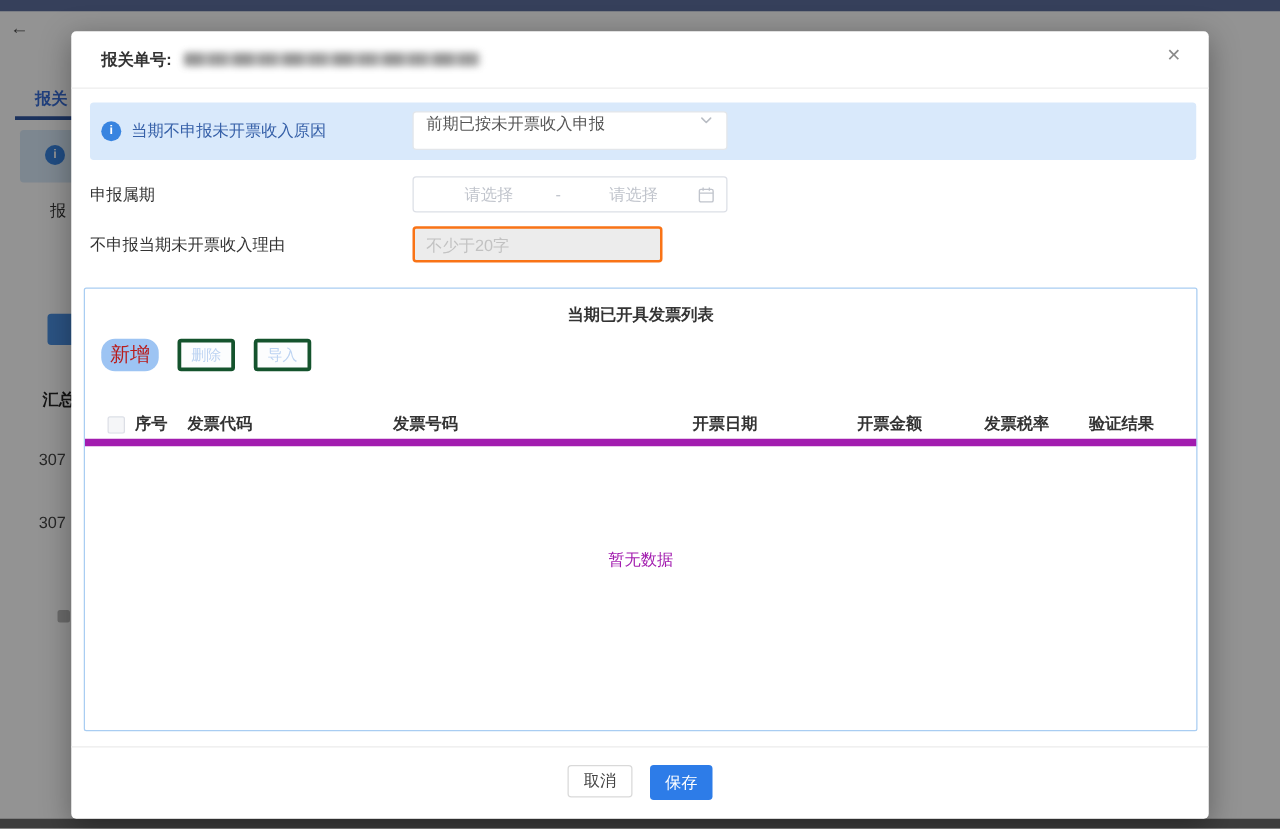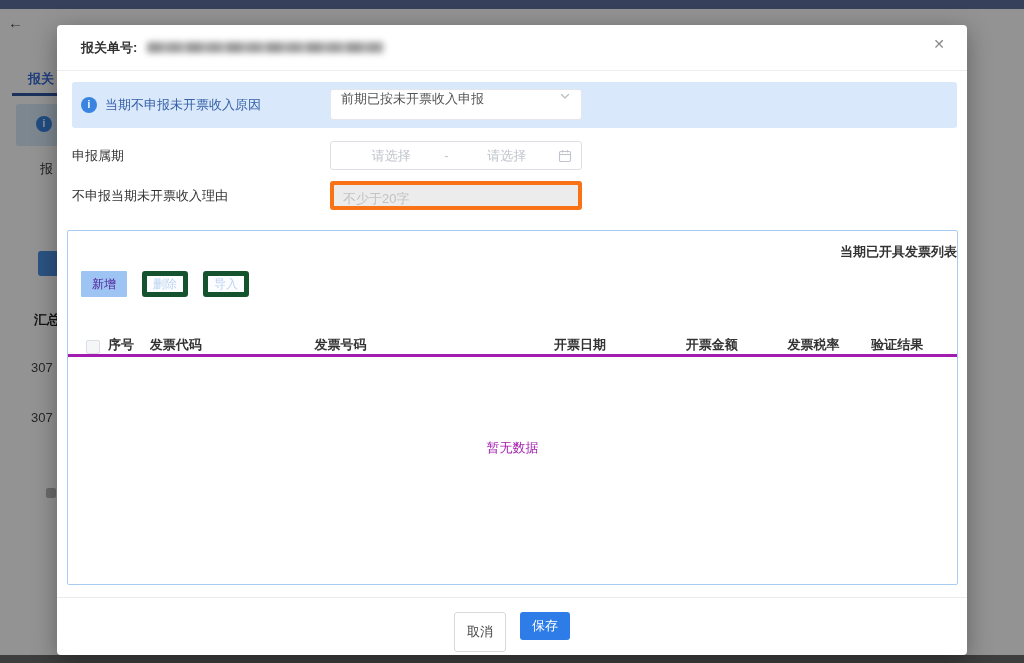--- a/index.html
+++ b/index.html
@@ -45,40 +45,40 @@
 
   
   .f-label { position:absolute; left:15px; width:238px; font-size:13px; color:#333; line-height:29px; white-space:nowrap; }
   .lbl-period { top:116px; }
   .lbl-reason { top:156px; }
   .date-input { position:absolute; left:273px; top:116px; width:252px; height:29px; border:1px solid #dcdfe6; border-radius:3px; background:#fff; display:flex; align-items:center; padding:0 9px; cursor:pointer; }
   .date-input .ph { font-size:13px; color:#c0c4cc; white-space:nowrap;text-align:center; }
   .date-input .ph.start { flex:1; }
   .date-input .ph.end { flex:1; padding-left:5px; }
   .date-input .sep { font-size:13px; color:#c0c4cc; margin:0 2px; }
-  .reason-input { position:absolute; left:273px; top:156px; width:252px; height:29px; background:#ececec; border:4px solid #f97316; border-radius:3px; line-height:27px; padding:0 9px; font-size:13px; color:#c2c2c2; cursor:not-allowed; white-space:nowrap; overflow:hidden; }
+  .reason-input { position:absolute; left:273px; top:156px; width:200px; height:29px; background:#ececec; border:2px solid #f97316; border-radius:3px; line-height:27px; padding:0 9px; font-size:13px; color:#c2c2c2; cursor:not-allowed; white-space:nowrap; overflow:hidden; }
 
   
   .panel { position:absolute; left:10px; top:205px; width:891px; height:355px; border:1px solid #a9cdf2; border-radius:2px; background:#fff; }
-  .panel-title { text-align:right; margin-top:12px; font-size:13px; font-weight:600; color:#333; }
+  .panel-title { text-align:center; margin-top:12px; font-size:13px; font-weight:600; color:#333; }
   .panel-btns { position:absolute; left:13px; top:40px; display:flex; gap:15px; }
-  .btn-add { width:46px; height:26px; background:#9dc4f3; color:#4c1d95; border:none; border-radius:1px; font-size:12px; cursor:pointer; font-family:inherit; }
-  .btn-ghost { width:46px; height:26px; background:#fcfdfe; color:#bcd3f2; border:5px solid #14532d; border-radius:3px; font-size:12px; cursor:pointer; font-family:inherit; }
-  .thead { position:absolute; left:0; top:96px; width:100%; height:30px; display:flex; align-items:flex-end; border-bottom:3px solid #a21caf; font-size:13px; font-weight:bold; color:#333; }
+  .btn-add { width:46px; height:26px; background:#9dc4f3; color:#b91c1c; border:none; border-radius:11px; font-size:16px; cursor:pointer; font-family:inherit; }
+  .btn-ghost { width:46px; height:26px; background:#fcfdfe; color:#bcd3f2; border:3px solid #14532d; border-radius:3px; font-size:12px; cursor:pointer; font-family:inherit; }
+  .thead { position:absolute; left:0; top:96px; width:100%; height:30px; display:flex; align-items:center; border-bottom:6px solid #a21caf; font-size:13px; font-weight:bold; color:#333; }
   .thead .cell { white-space:nowrap; overflow:hidden; }
   .c-cb { width:40px; padding-left:18px; }
   .c1 { width:42px; } .c2 { width:165px; } .c3 { width:240px; } .c4 { width:132px; }
   .c5 { width:102px; } .c6 { width:84px; } .c7 { width:86px; }
   .checkbox { display:inline-block; width:14px; height:14px; border:1px solid #dcdfe6; background:#f5f6f8; border-radius:2px; cursor:pointer; vertical-align:middle; }
   .empty { position:absolute; top:208px; width:100%; text-align:center; font-size:13px; color:#a21caf; }
 
   
   .m-divider { position:absolute; left:0; top:572px; width:100%; border-top:1px solid #ececec; }
   .m-footer { position:absolute; left:0; top:587px; width:100%; display:flex; justify-content:center; gap:14px; }
-  .btn-cancel { min-width:48px; height:40px; background:#fff; border:1px solid #d9d9d9; border-radius:3px; color:#444; font-size:13px; padding:0 12px; cursor:pointer; font-family:inherit; }
+  .btn-cancel { min-width:48px; height:26px; background:#fff; border:1px solid #d9d9d9; border-radius:3px; color:#444; font-size:13px; padding:0 12px; cursor:pointer; font-family:inherit; }
   .btn-save { min-width:48px; height:28px; background:#2d7ce8; border:none; border-radius:3px; color:#fff; font-size:13px; padding:0 12px; cursor:pointer; font-family:inherit; }
 
   .icon-svg { flex:0 0 auto; display:block; }
 </style>
 </head>
 <body>
 
 <div class="bg-page">
   <div class="topbar"></div>
   <span class="back-arrow">←</span>

